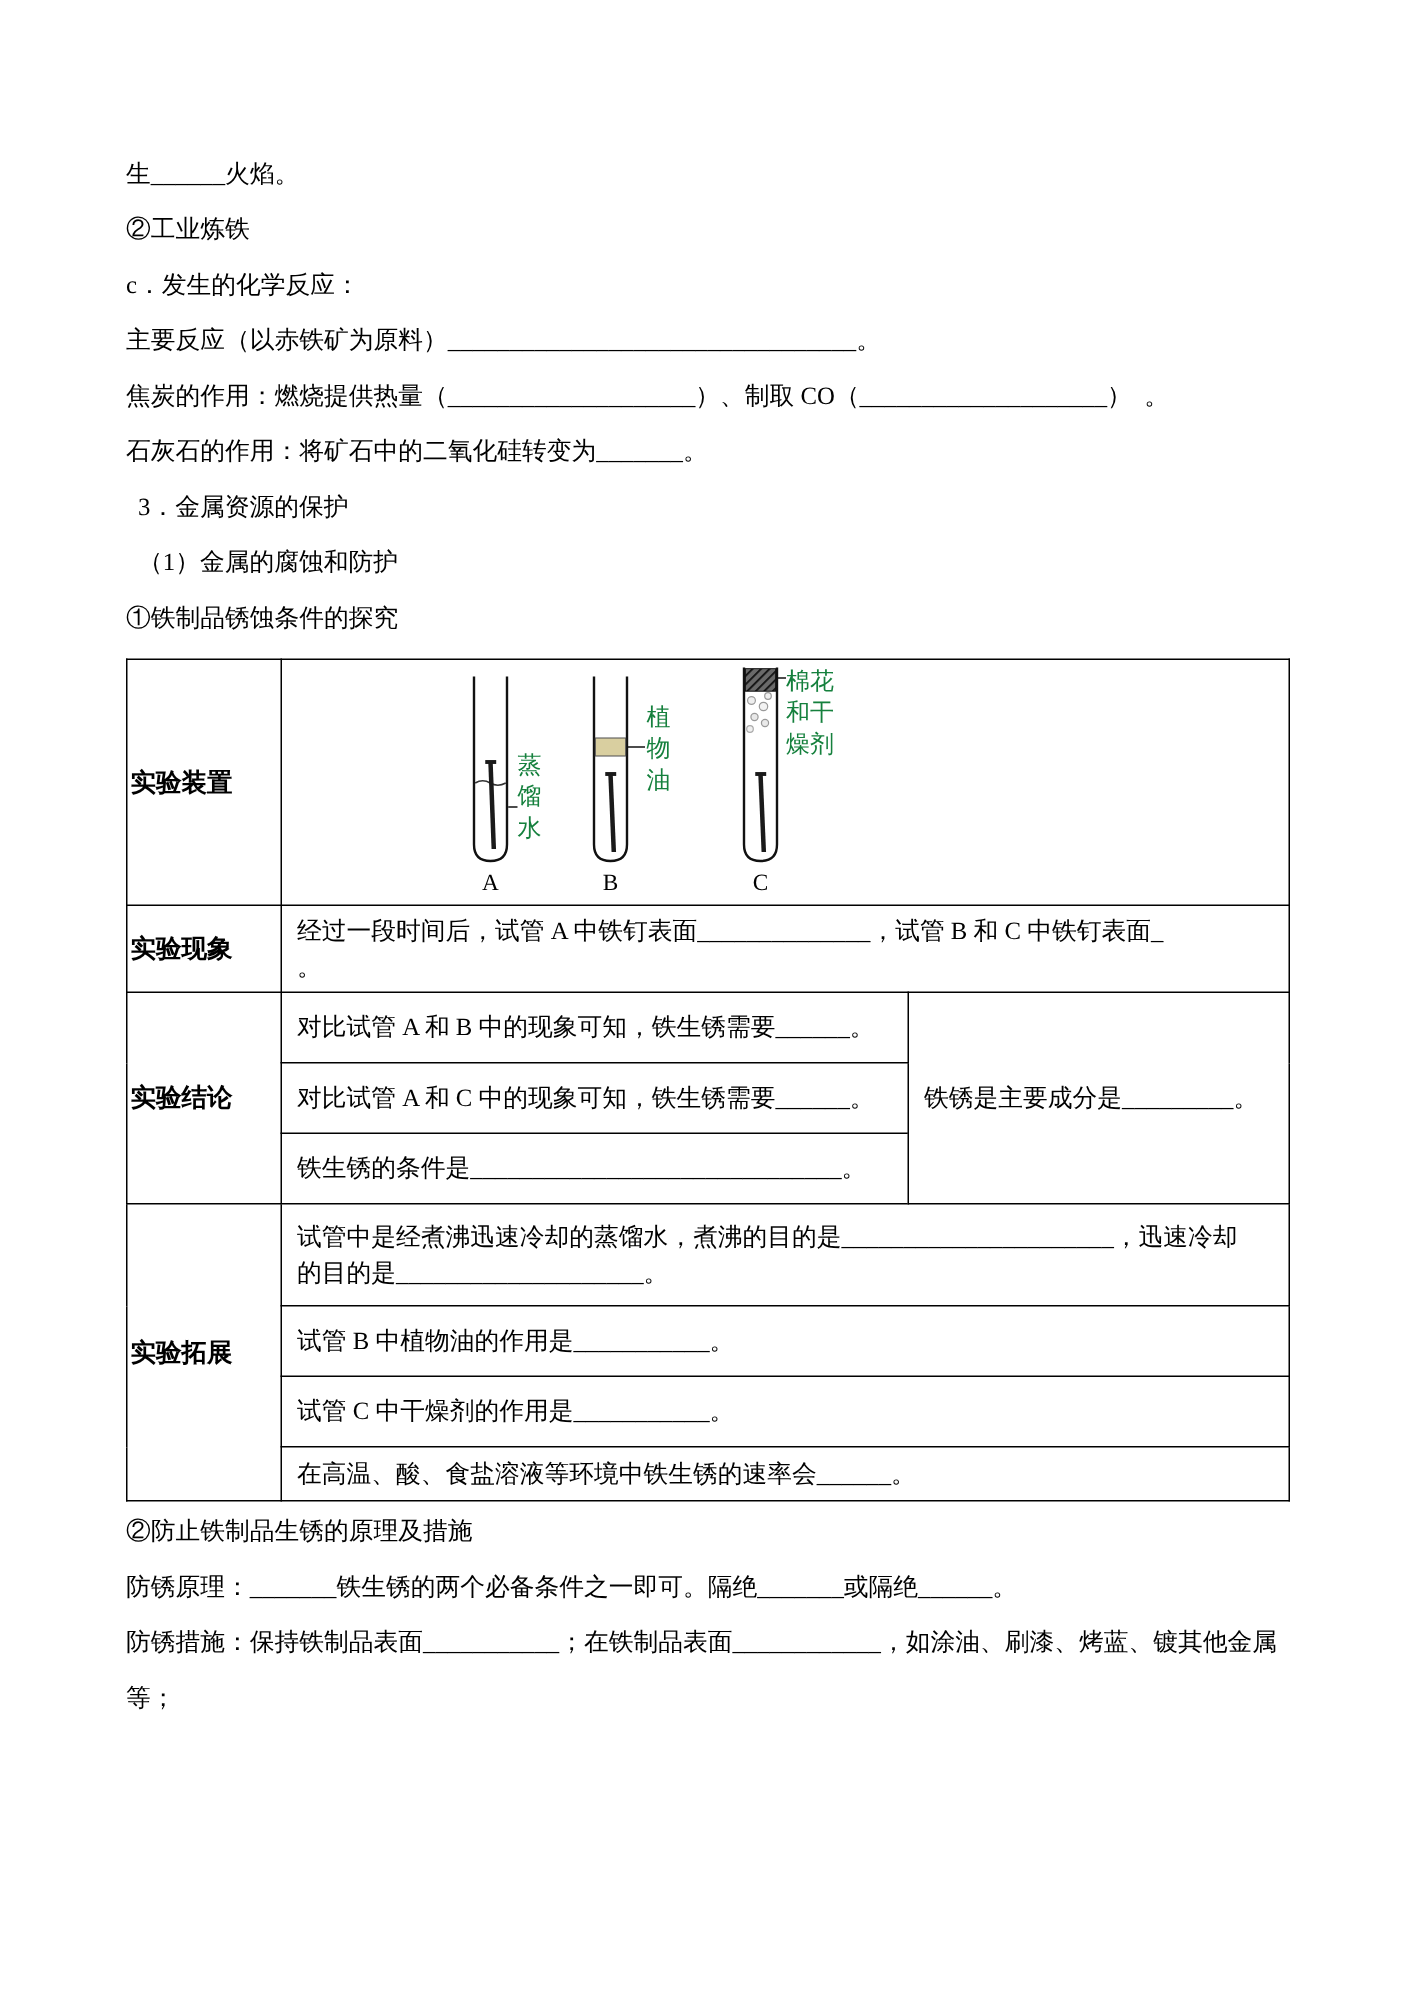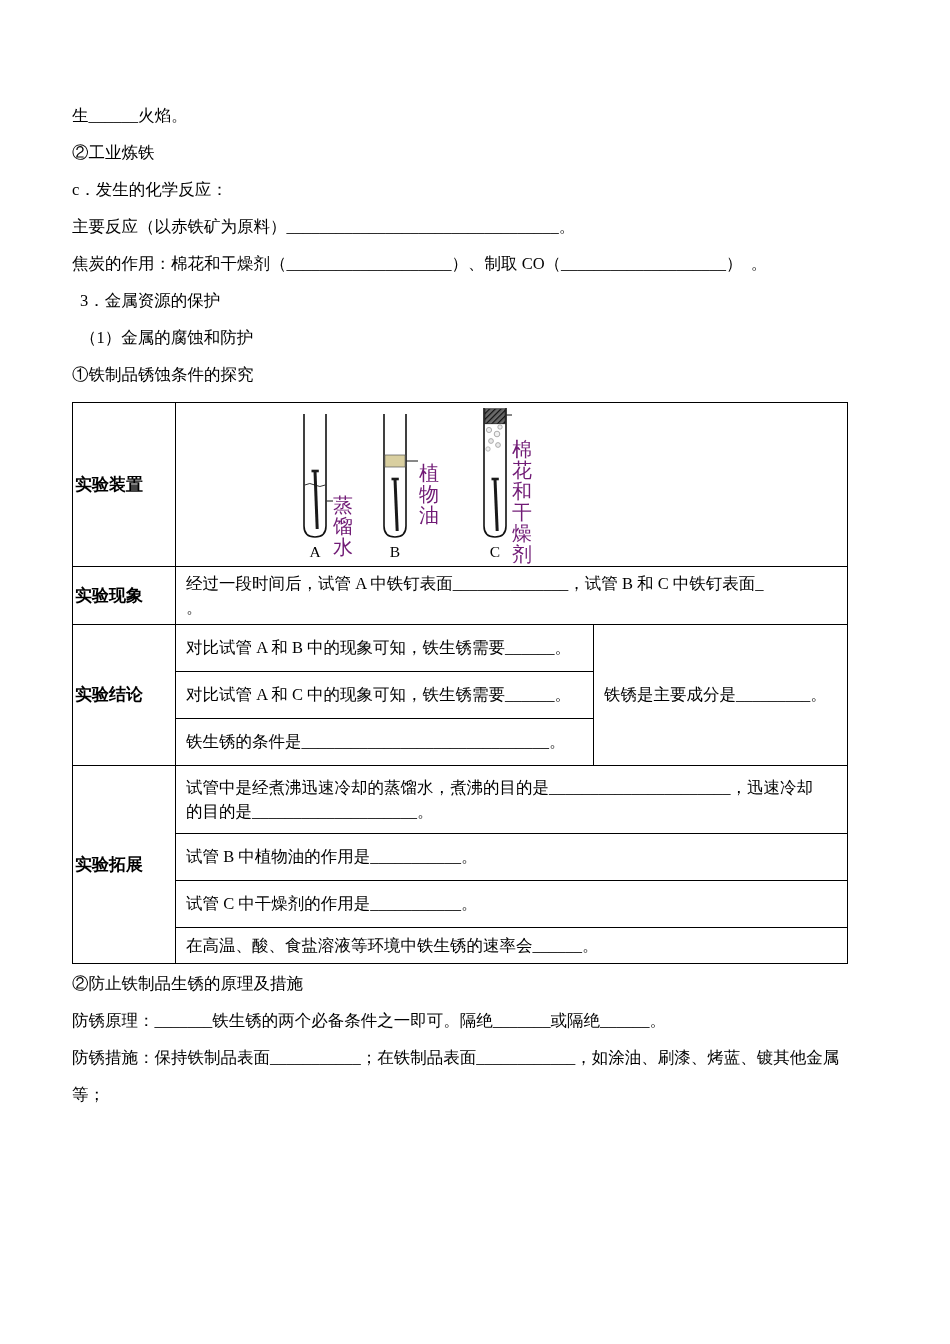--- a/index.html
+++ b/index.html
@@ -5,21 +5,21 @@
   * { box-sizing: border-box; }
   html, body { margin: 0; padding: 0; }
   body {
     width: 950px; height: 1344px;
     background: #ffffff;
     color: #000;
     font-family: "Liberation Serif", "DejaVu Serif", serif;
     position: relative;
     overflow: hidden;
   }
-  .page { position: absolute; left: 72px; top: 106px; width: 775px; }
+  .page { position: absolute; left: 84px; top: 106px; width: 775px; }
   .line {
     font-size: 16.5px; line-height: 20px;
     margin: 0 0 17px 0;
     white-space: pre-wrap;
   }
   .ind { padding-left: 8px; }
 
   table.exp { border-collapse: collapse; width: 775px; margin-top: 8px; table-layout: fixed; }
   table.exp td {
     border: 1px solid #000;
@@ -35,22 +35,22 @@
   .phencell { height: 58px; }
   .ccell    { height: 47px; }
   .sidecell { }
   .ecell    { height: 47px; }
   .e1 { height: 68px; }
   .e4 { height: 36px; }
 
   
   .diagram { position: relative; height: 160px; width: 100%; }
   .vlab {
-    position: absolute; font-size: 20px; line-height: 21px;
-    word-break: break-all; color: #701a75; margin-top: 32px;
+    position: absolute; font-size: 16px; line-height: 21px;
+    word-break: break-all; color: #15803d;
   }
   .lab-water  { left: 157px; top: 58px; width: 17px; }
   .lab-oil    { left: 243px; top: 26px; width: 17px; }
   .lab-cotton { left: 336px; top: 2px;  width: 36px; }
   .tl {
     position: absolute; top: 135px; width: 18px; text-align: center;
     font-size: 15.5px; font-family: "Liberation Serif", "DejaVu Serif", serif;
   }
   .tl-a { left: 130px; } .tl-b { left: 210px; } .tl-c { left: 310px; }
 
@@ -63,21 +63,22 @@
 </style>
 </head>
 <body>
 
 <div class="page">
 
   <p class="line">生______火焰。</p>
   <p class="line">②工业炼铁</p>
   <p class="line">c．发生的化学反应：</p>
   <p class="line">主要反应（以赤铁矿为原料）_________________________________。</p>
-  <p class="line">焦炭的作用：棉花和干燥剂（____________________）、制取 CO（____________________）  。</p>
+  <p class="line">焦炭的作用：燃烧提供热量（____________________）、制取 CO（____________________）  。</p>
+  <p class="line">石灰石的作用：将矿石中的二氧化硅转变为_______。</p>
   <p class="line ind">3．金属资源的保护</p>
   <p class="line ind">（1）金属的腐蚀和防护</p>
   <p class="line">①铁制品锈蚀条件的探究</p>
 
   <table class="exp">
     <colgroup>
         <col style="width:103px">
         <col style="width:418px">
         <col style="width:254px">
       </colgroup>

